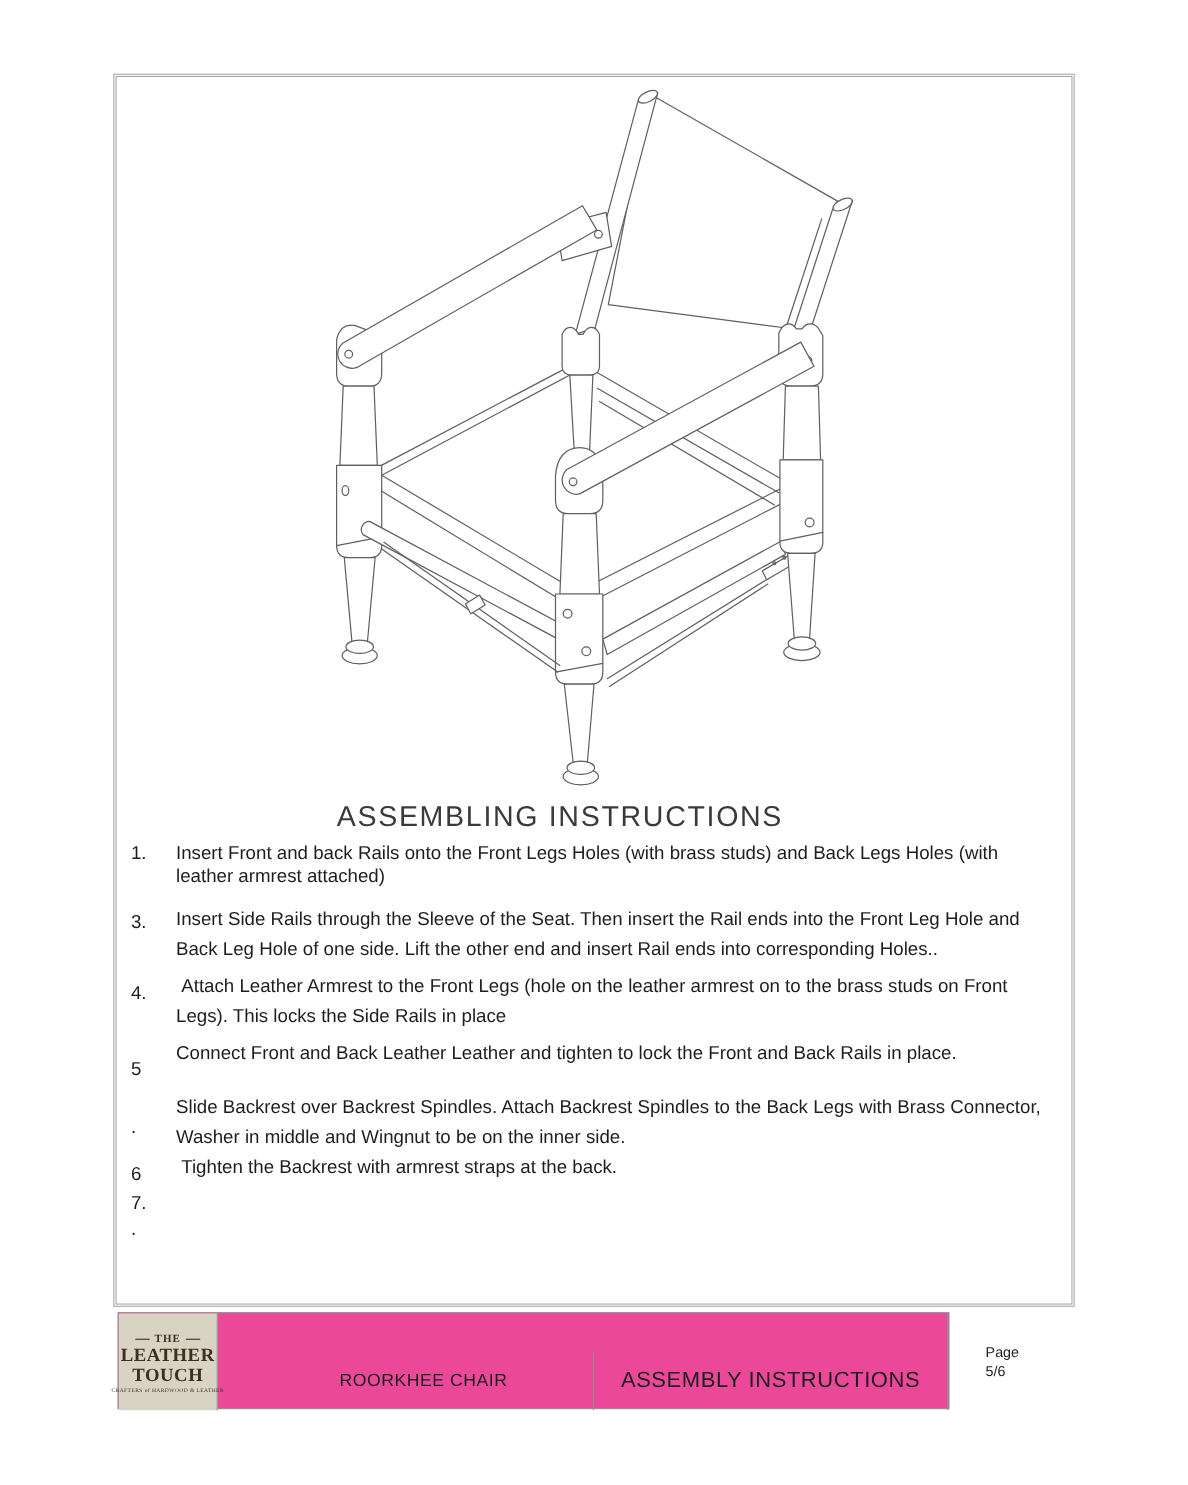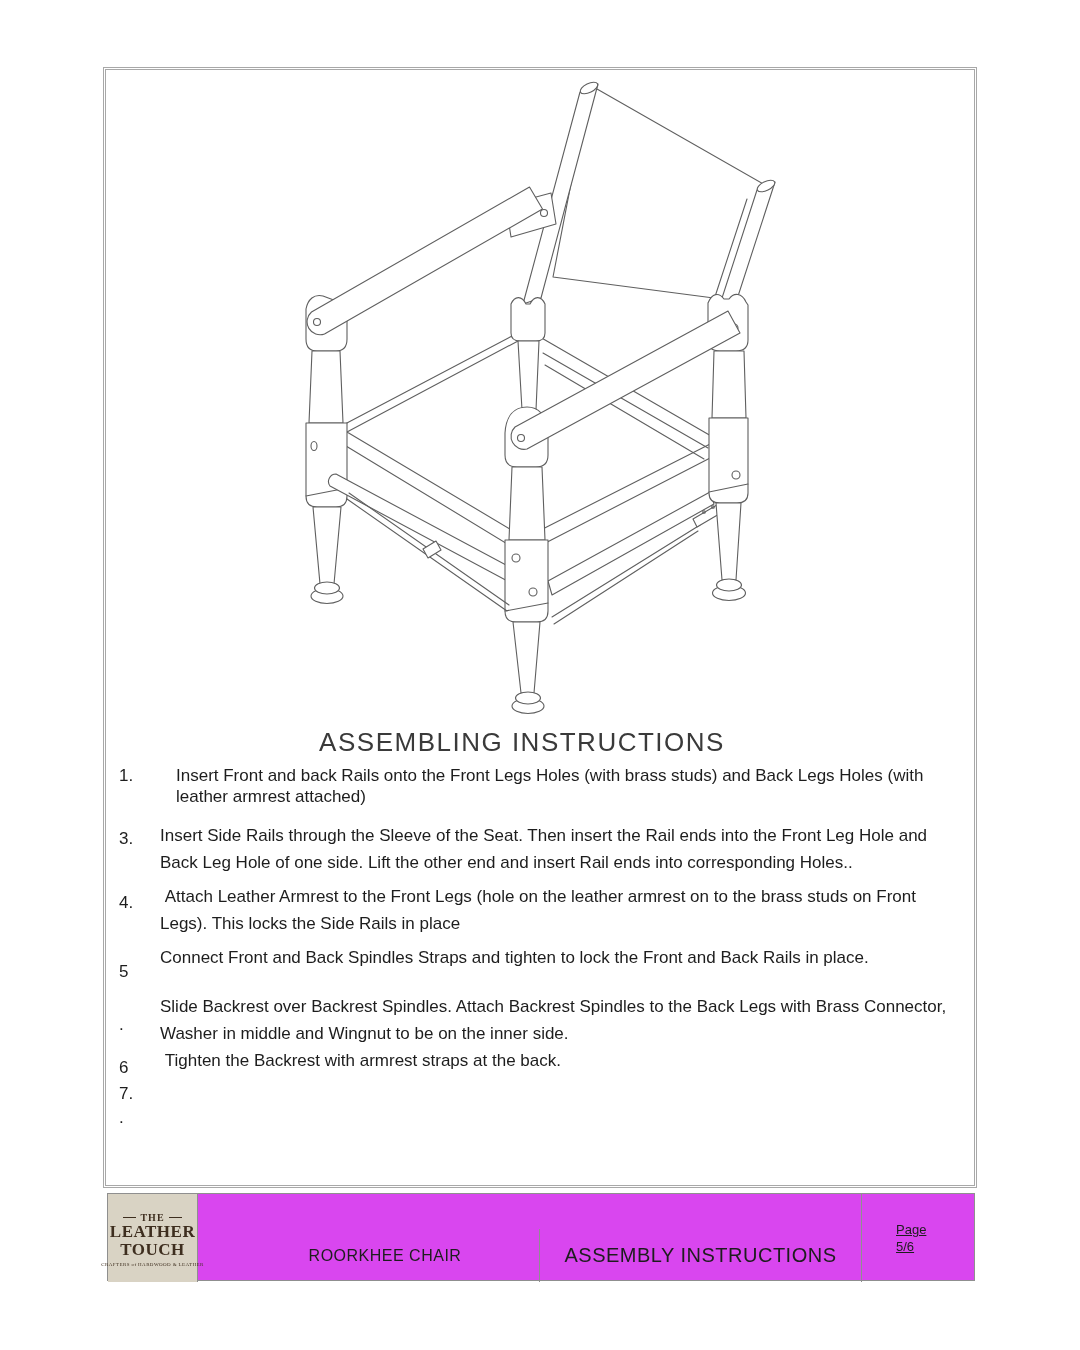--- a/index.html
+++ b/index.html
@@ -7,58 +7,58 @@
               font-family:"Liberation Sans", sans-serif; color:#1d1d1d; }
 
   
   .main-box { position:absolute; left:103px; top:67px; width:874px; height:1121px;
               border:3px double #a8a8a8; background:#ffffff; }
 
   
   .chair-svg { position:absolute; left:0; top:0; width:1080px; height:760px; }
 
   
-  .doc-title { position:absolute; left:103px; top:727px; width:874px; text-align:center;
+  .doc-title { position:absolute; left:90px; top:727px; width:874px; text-align:center;
                transform:translateX(-18px);
                font-size:26px; letter-spacing:1.5px; font-weight:400; color:#3a3a3a; }
 
   
   .instructions { position:absolute; left:119px; top:765px; width:845px; font-size:17px; }
   .inst-row { display:flex; }
   .inst-row .num { flex:0 0 41px; width:41px; line-height:21px; }
   .inst-row .txt { flex:1; white-space:pre-wrap; line-height:27px; max-width:806px; }
 
-  .inst-row:nth-child(1) .txt { line-height:21px;margin-left:16px; }
+  .inst-row:nth-child(1) .txt { line-height:21px; }
   .inst-row:nth-child(1) { margin-bottom:15px; }
   .inst-row:nth-child(2) { margin-bottom:7px; }  .inst-row:nth-child(2) .num { padding-top:6px; }
   .inst-row:nth-child(3) { margin-bottom:7px; }  .inst-row:nth-child(3) .num { padding-top:9px; }
   .inst-row:nth-child(4) { margin-bottom:11px; } .inst-row:nth-child(4) .num { padding-top:17px; }
   .inst-row:nth-child(5) { margin-bottom:0; }    .inst-row:nth-child(5) .num { padding-top:21px; }
   .inst-row:nth-child(6) { margin-bottom:5px; }  .inst-row:nth-child(6) .num { padding-top:10px; }
   .inst-row:nth-child(7) { min-height:24px; }
   .inst-row:nth-child(8) { min-height:24px; }
 
   
-  .footer { position:absolute; left:107px; top:1193px; width:868px; height:88px;
+  .footer { position:absolute; left:107px; top:1193px; width:756px; height:88px;
             display:grid; grid-template-columns:90px 342px 321px 115px; grid-template-rows:35px 53px;
-            border:1px solid #8f8f8f; background:#d946ef; }
+            border:1px solid #8f8f8f; background:#ec4899; }
   .cell { display:flex; align-items:center; justify-content:center; }
   .logo-cell { grid-column:1; grid-row:1 / 3; background:#d9d3c4; border-right:1px solid #8f8f8f;
                flex-direction:column; color:#3e2e1f; font-family:"Liberation Serif", serif; padding-top:2px; }
   .logo-the-row { display:flex; align-items:center; gap:4px; font-size:10px; letter-spacing:1px; font-weight:700; }
   .logo-dash { width:13px; height:1px; background:#3e2e1f; }
   .logo-big { font-size:17px; letter-spacing:0.5px; font-weight:700; line-height:18px; }
   .logo-tagline { font-size:5px; letter-spacing:0.4px; margin-top:3px; white-space:nowrap; }
   .guide-cell { grid-column:2 / 4; grid-row:1; border-bottom:1px solid #8f8f8f;
                 font-size:16.5px; letter-spacing:2.5px; color:#2a2a2a; }
   .name-cell { grid-column:2; grid-row:2; border-right:1px solid #8f8f8f; font-size:16px; letter-spacing:0.5px;padding-left:33px; }
   .type-cell { grid-column:3; grid-row:2; font-size:20px; letter-spacing:0.5px; }
   .page-cell { grid-column:4; grid-row:1 / 3; border-left:1px solid #8f8f8f;
                flex-direction:column; align-items:flex-start; justify-content:center;
-               padding-left:34px; font-size:13px; line-height:17px;text-decoration:underline; }
+               padding-left:34px; font-size:13px; line-height:17px; }
 </style>
 </head>
 <body>
 
 <div class="main-box"></div>
 
 <svg class="chair-svg" viewBox="0 0 1080 760" aria-label="chair line drawing">
   <g stroke="#5f5f5f" stroke-width="1.1" fill="none" stroke-linejoin="round" stroke-linecap="round">
 
     <g>
@@ -169,21 +169,21 @@
     <div class="txt">Insert Side Rails through the Sleeve of the Seat. Then insert the Rail ends into the Front Leg Hole and Back Leg Hole of one side. Lift the other end and insert Rail ends into corresponding Holes..</div>
   </div>
 
   <div class="inst-row">
     <div class="num">4.</div>
     <div class="txt"> Attach Leather Armrest to the Front Legs (hole on the leather armrest on to the brass studs on Front Legs). This locks the Side Rails in place</div>
   </div>
 
   <div class="inst-row">
     <div class="num">5</div>
-    <div class="txt">Connect Front and Back Spindles Straps and tighten to lock the Front and Back Rails in place.</div>
+    <div class="txt">Connect Front and Back Leather Leather and tighten to lock the Front and Back Rails in place.</div>
   </div>
 
   <div class="inst-row">
     <div class="num">.</div>
     <div class="txt">Slide Backrest over Backrest Spindles. Attach Backrest Spindles to the Back Legs with Brass Connector, Washer in middle and Wingnut to be on the inner side.</div>
   </div>
 
   <div class="inst-row">
     <div class="num">6</div>
     <div class="txt"> Tighten the Backrest with armrest straps at the back.</div>

